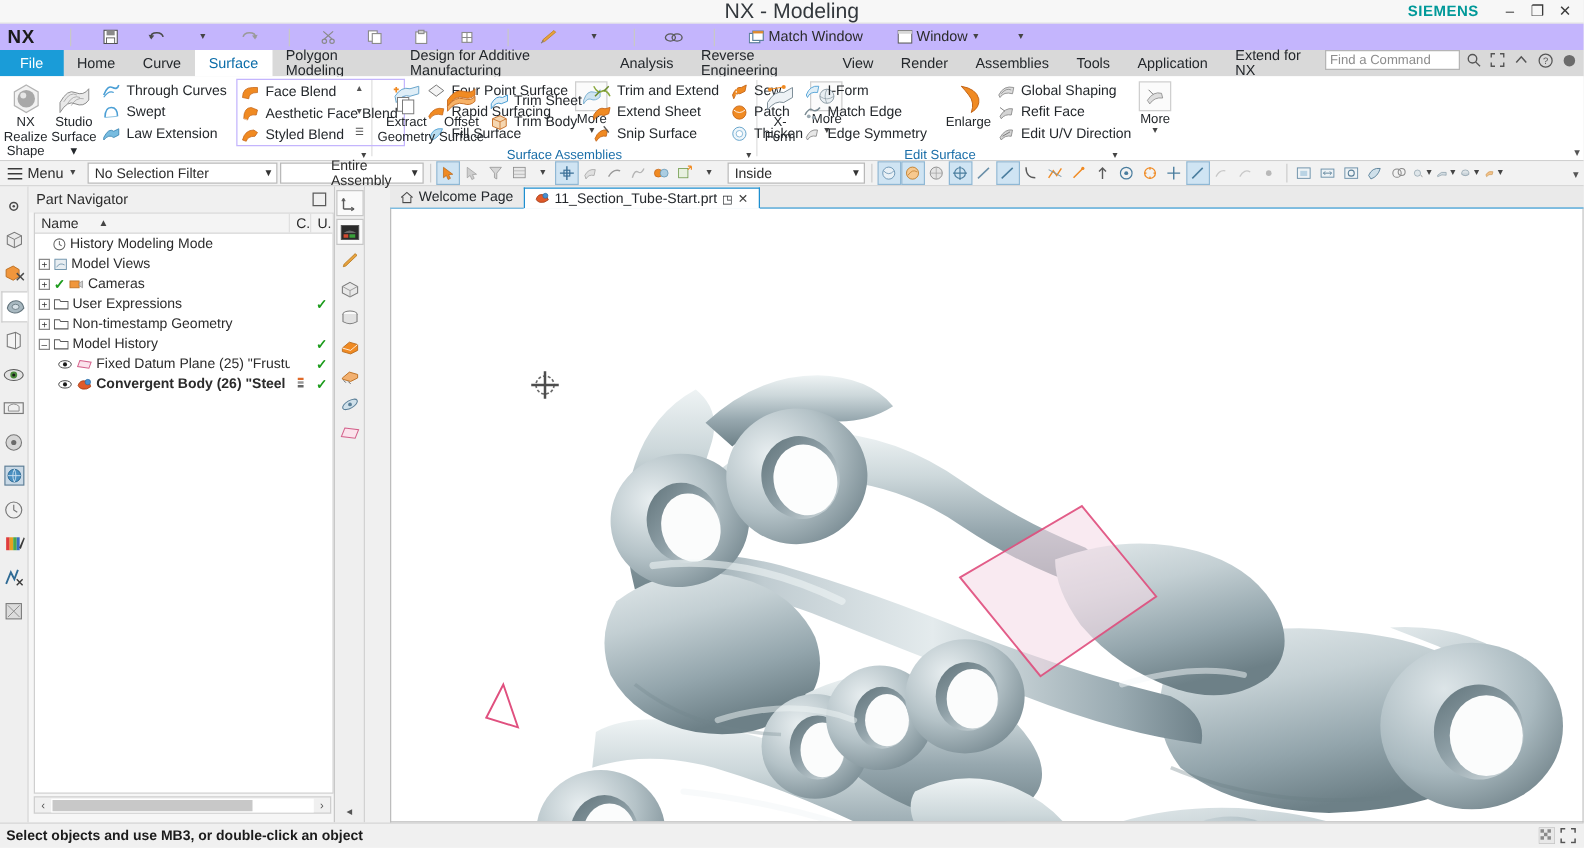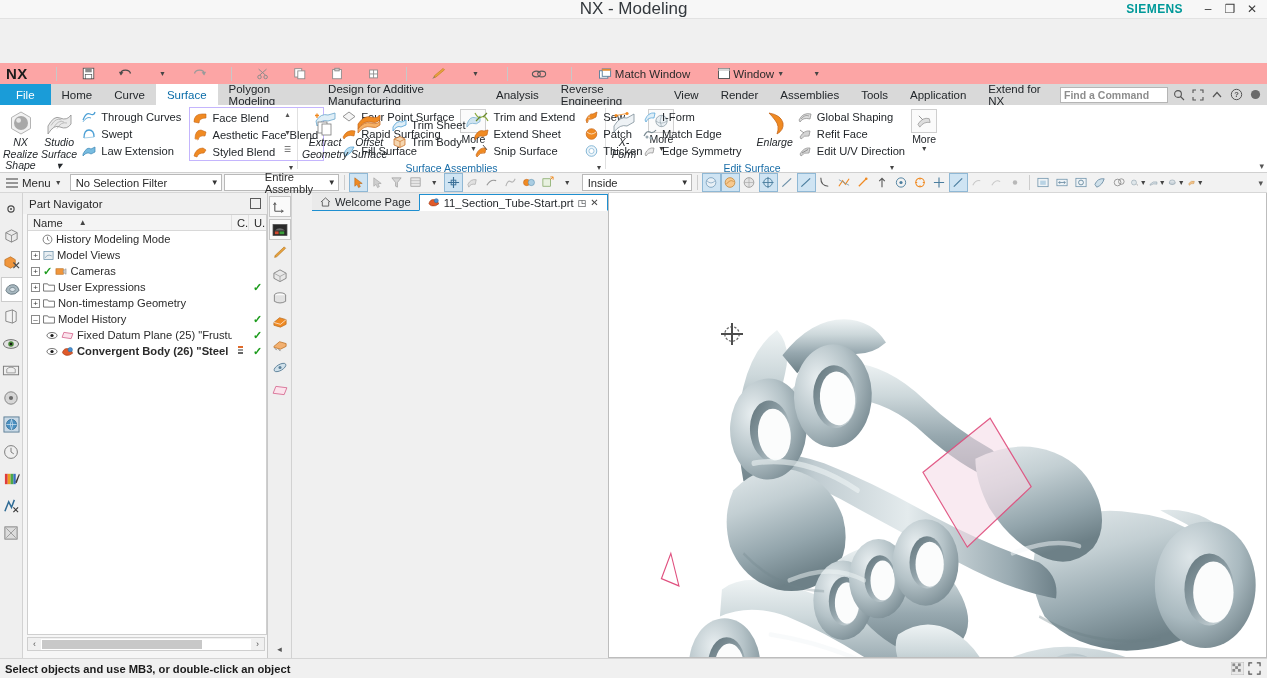--- a/index.html
+++ b/index.html
@@ -22,55 +22,55 @@
     position: absolute; left: 0; right: 0; text-align: center;
     font-size: 17px; color: #33383d;
   }
   .tb-right { margin-left: auto; display: flex; align-items: center; gap: 0px; padding-right: 4px; z-index:2;}
   .siemens { color: #009999; font-weight: bold; font-size: 12px; letter-spacing: .4px; margin-right: 14px; }
   .winbtn { width: 22px; height: 19px; display: flex; align-items: center; justify-content: center;
             font-size: 12px; color: #3b3b3b; }
 
   
   .qat {
-    height: 21px; background: #fca5a5; display: flex; align-items: center;
-    padding-left: 6px; gap: 18px; position: relative; margin-top: 44px;
+    height: 21px; background: #c4b5fd; display: flex; align-items: center;
+    padding-left: 6px; gap: 18px; position: relative;
   }
   .qat .nxlogo { font-weight: bold; font-size: 15px; color: #1b1b1b; letter-spacing: .5px; margin-right: 6px;}
   .qsep { width: 1px; height: 14px; background: #c8c8c8; margin: 0 4px; }
   .qbtn { width: 19px; height: 19px; display:flex; align-items:center; justify-content:center; }
   .qlbl { display: flex; align-items: center; gap: 3px; padding: 0 5px; height:19px; font-size: 11.5px; }
   .caret { font-size: 7px; color: #444; }
 
   
   .ribbon-tabs { height: 21px; background: #d9d9d9; display: flex; align-items: stretch; position: relative; }
   .rtab {
     padding: 8px 11px; display: flex; align-items: center; font-size: 11.5px; color: #23272b;
     cursor: default;
   }
   .rtab.file { background: #1a9cd8; color: #fff; padding: 0 16px; }
   .rtab.active { background: #ffffff; color: #0a6ca8; }
-  .find-wrap { margin-left: auto; display: flex; align-items: center; padding-right: 4px; gap: 3px; font-weight: bold; }
+  .find-wrap { margin-left: auto; display: flex; padding-right: 4px; gap: 3px; }
   .find-box {
     width: 108px; height: 16px; background: #fff; border: 1px solid #b5b5b5;
     font-size: 10.5px; color: #8d8d8d; padding: 0 3px; display:flex; align-items:center;
   }
   .minibtn { width: 16px; height: 16px; display:flex; align-items:center; justify-content:center; color:#555; font-size:11px;}
 
   
   .ribbon { height: 68px; background: #ffffff; display: flex; align-items: stretch;
             border-bottom: 1px solid #d0d0d0; position: relative; }
   .rgroup { display: flex; flex-direction: column; position: relative; padding: 2px 2px 0 2px;}
   .rgroup-inner { display: flex; align-items: flex-start; flex: 1; gap: 1px; }
   .rgroup-title { text-align: center; font-size: 10.5px; color: #1a6ea8; height: 13px; line-height: 13px; }
   .gsep { width: 1px; background: #e0e0e0; margin: 3px 1px 3px 1px; }
 
   .bigbtn {
     width: 56px; display: flex; flex-direction: column; align-items: center;
-    padding: 2px 1px; font-size: 10.5px; line-height: 11.5px; text-align: center; color:#23272b;font-style:italic;
+    padding: 2px 1px; font-size: 10.5px; line-height: 11.5px; text-align: center; color:#23272b;
   }
   .bigbtn .gl { height: 28px; display:flex; align-items:center; justify-content:center; }
 
   .smallcol { display: flex; flex-direction: column; justify-content: flex-start; padding-top:1px; }
   .smallbtn {
     display: flex; align-items: center; gap: 4px; height: 17px; padding: 0 5px 0 2px;
     font-size: 11.2px; white-space: nowrap; color:#23272b;
   }
   .smallbtn .gl { width: 16px; height: 15px; display:flex; align-items:center; justify-content:center; }
 
@@ -138,21 +138,21 @@
   .hs-track { flex:1; height:11px; background:#fff; position:relative; }
   .hs-thumb { position:absolute; left:1px; top:1px; height:9px; width:160px; background:#c8c8c8; }
   .navfoot { height: 7px; }
 
   .toolstrip { width: 24px; background:#efefef; border-right:1px solid #d2d2d2;
                display:flex; flex-direction:column; align-items:center; padding-top:3px; gap:2px; }
   .tsicon { width:22px; height:21px; display:flex; align-items:center; justify-content:center; }
   .tsicon.boxed { border:1px solid #c6c6c6; background:#fafafa; }
   .ts-collapse { margin-top:auto; margin-bottom:4px; font-size:9px; color:#555; }
 
-  .viewcol { flex:1; display:flex; flex-direction:row; min-width:0;padding-left:20px; }
+  .viewcol { flex:1; display:flex; flex-direction:column; min-width:0;padding-left:20px; }
   .tabstrip { height: 18px; background:#eaeaea; display:flex; align-items:flex-end; gap:0px;
               border-bottom:1px solid #1e8fd0; }
   .vtab { height:17px; display:flex; align-items:center; gap:4px; padding:0 8px; font-size:11.2px;
           background:#eaeaea; color:#23272b; }
   .vtab.active { background:#ffffff; border:1px solid #1e8fd0; border-bottom:1px solid #ffffff;
                  margin-bottom:-1px; }
   .vtab .tclose { font-size:10px; color:#444; }
   .viewport { flex:1; background:#ffffff; position:relative; overflow:hidden;
               border:1px solid #bdbdbd; border-top:none; }
 

